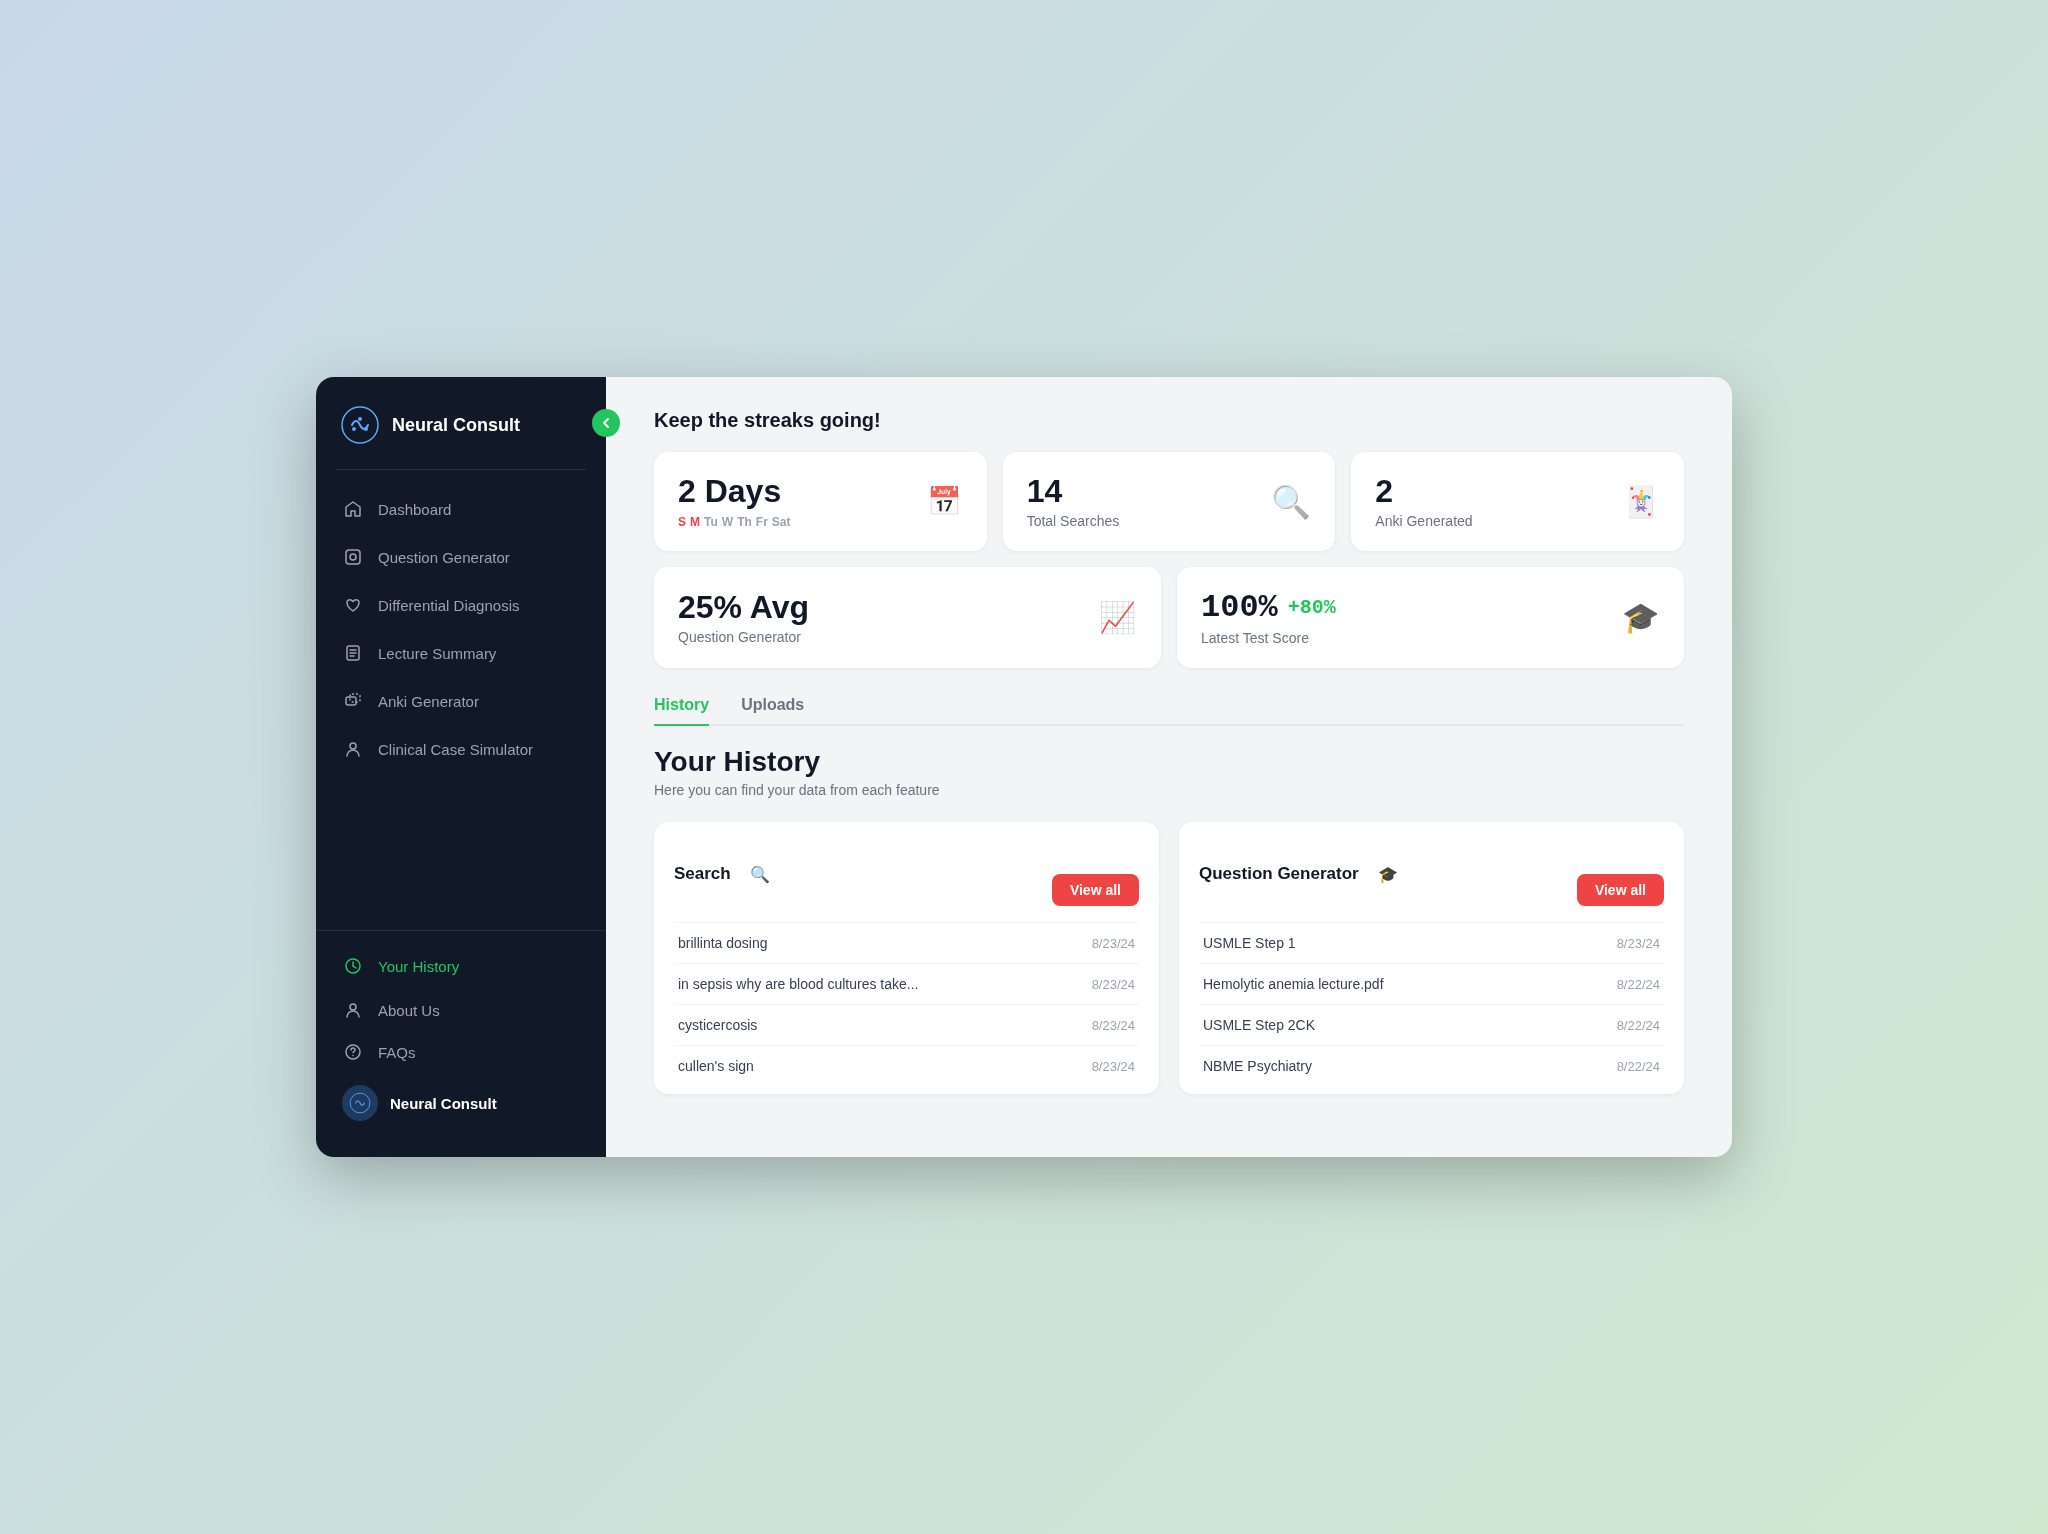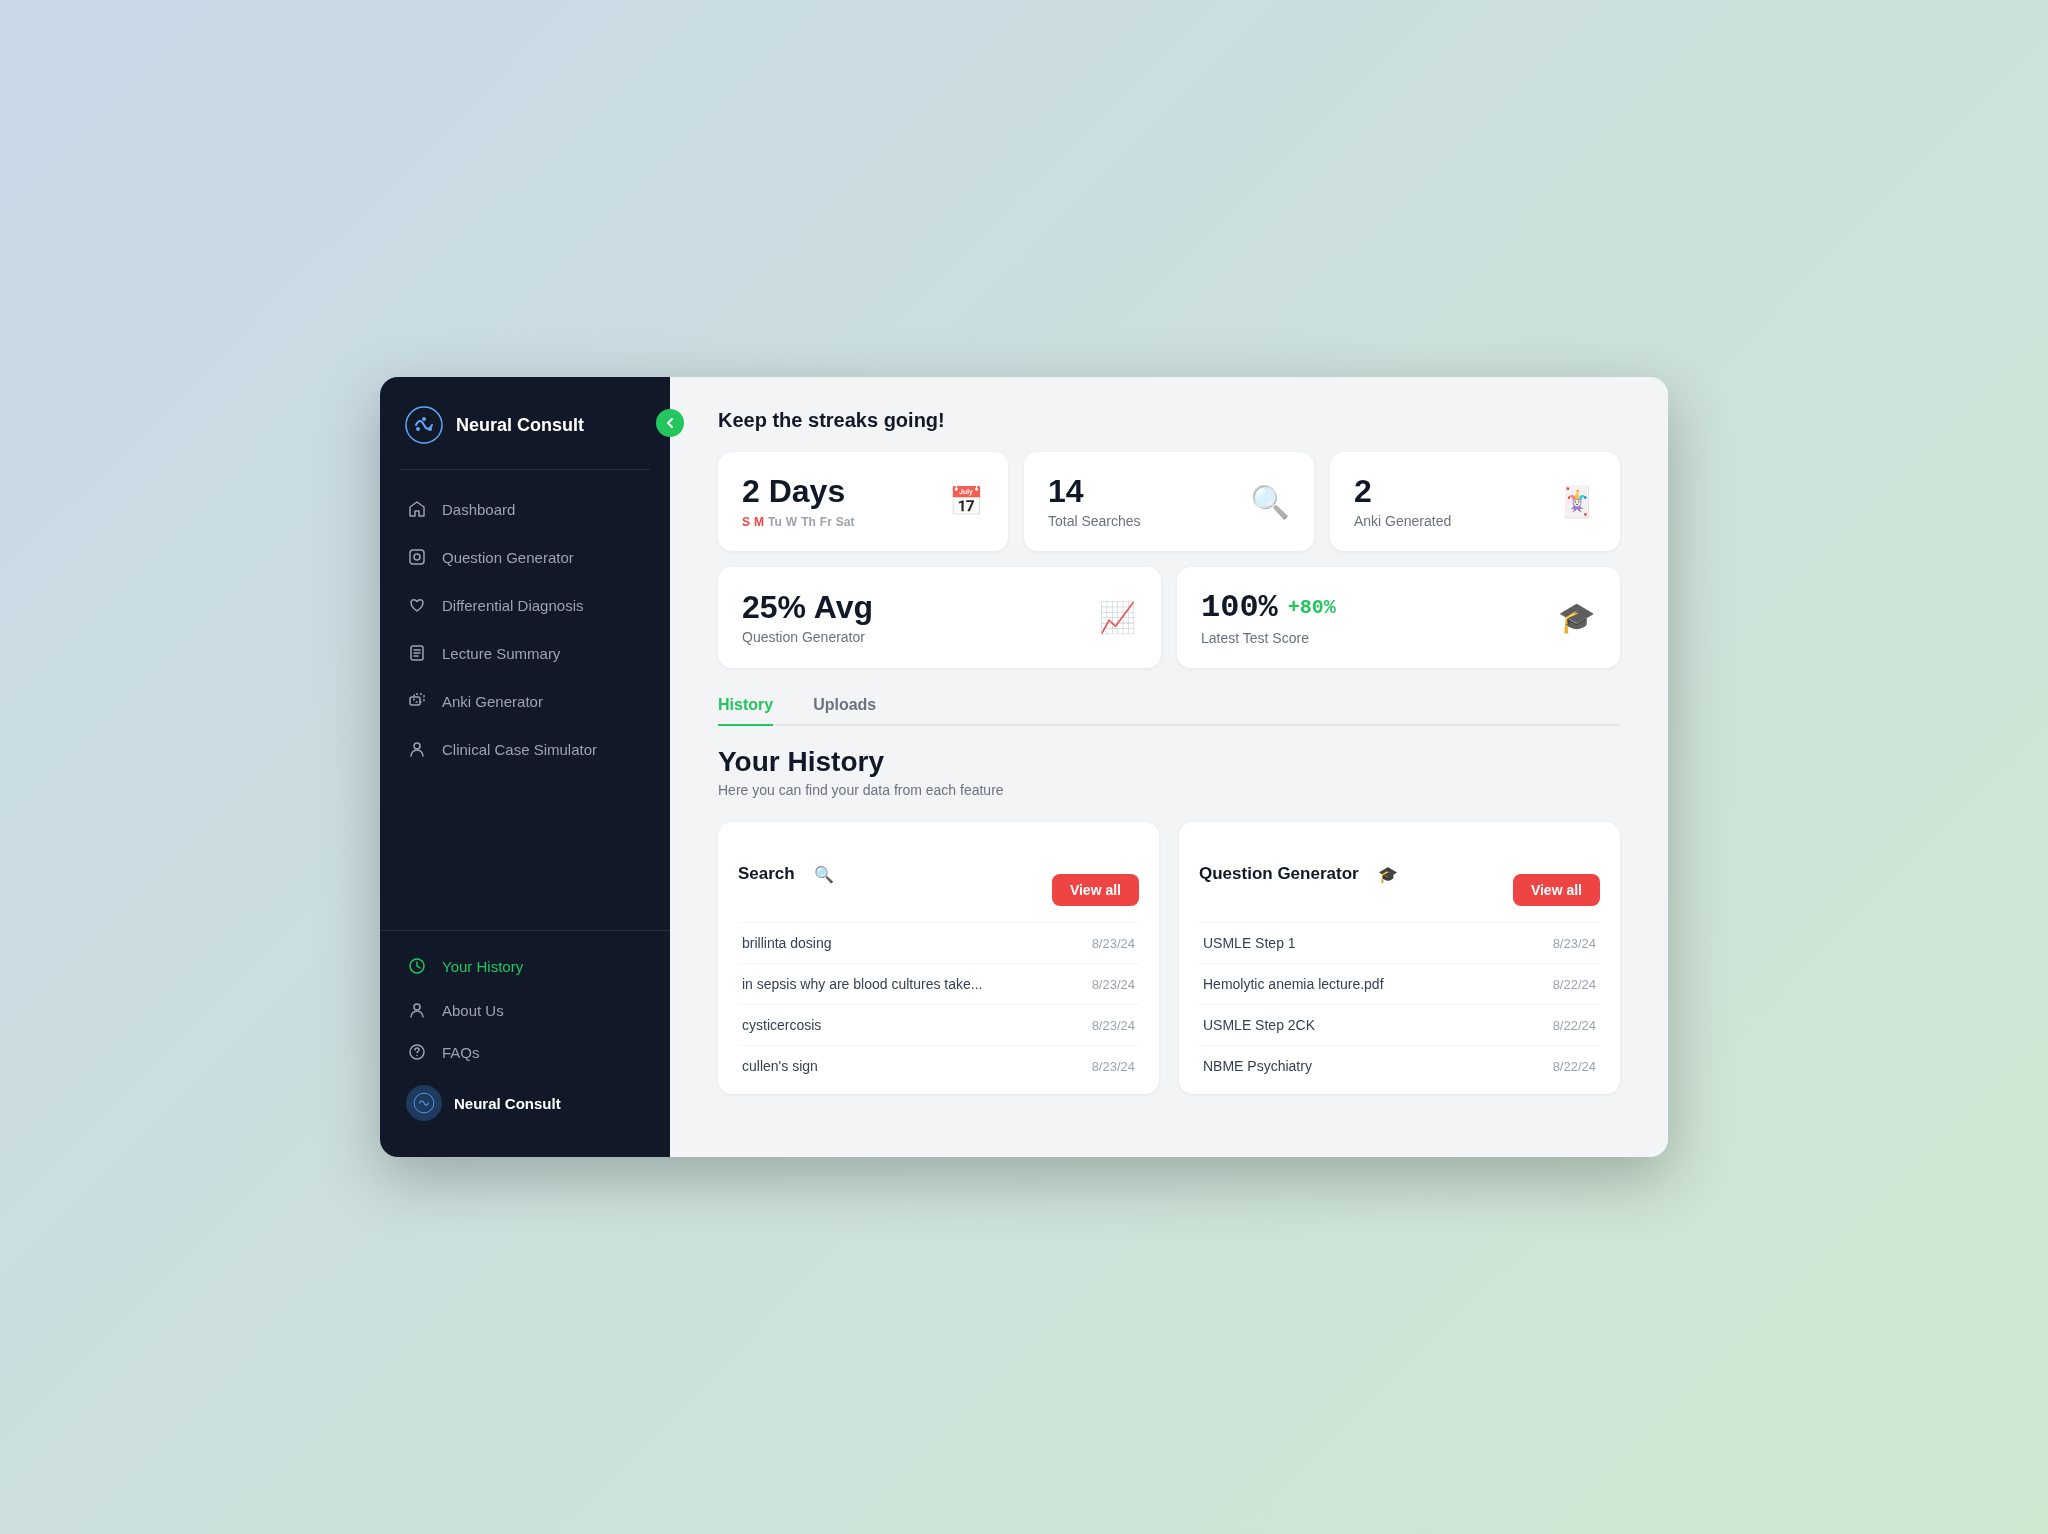--- a/index.html
+++ b/index.html
@@ -7,21 +7,21 @@
       font-family: -apple-system, BlinkMacSystemFont, 'Segoe UI', sans-serif;
       background: linear-gradient(135deg, #c8d8e8 0%, #d0e8d0 100%);
       min-height: 100vh;
       display: flex;
       align-items: center;
       justify-content: center;
       padding: 40px;
     }
     .app-container {
       display: flex;
-      width: 1288px;
+      width: 1416px;
       height: 780px;
       border-radius: 18px;
       overflow: hidden;
       box-shadow: 0 20px 60px rgba(0,0,0,0.25);
     }
     
     .sidebar {
       width: 290px;
       min-width: 290px;
       background: #111827;
@@ -217,21 +217,21 @@
     }
     .stat-change-positive {
       font-size: 20px;
       font-weight: 700;
       color: #22c55e;
     }
 
     
     .history-tabs {
       display: flex;
-      gap: 40px;
+      gap: 32px;
       margin-bottom: 20px;
       border-bottom: 2px solid #e5e7eb;
     }
     .tab {
       padding-bottom: 10px;
       font-size: 16px;
       font-weight: 600;
       color: #6b7280;
       cursor: pointer;
       border-bottom: 2px solid transparent;

